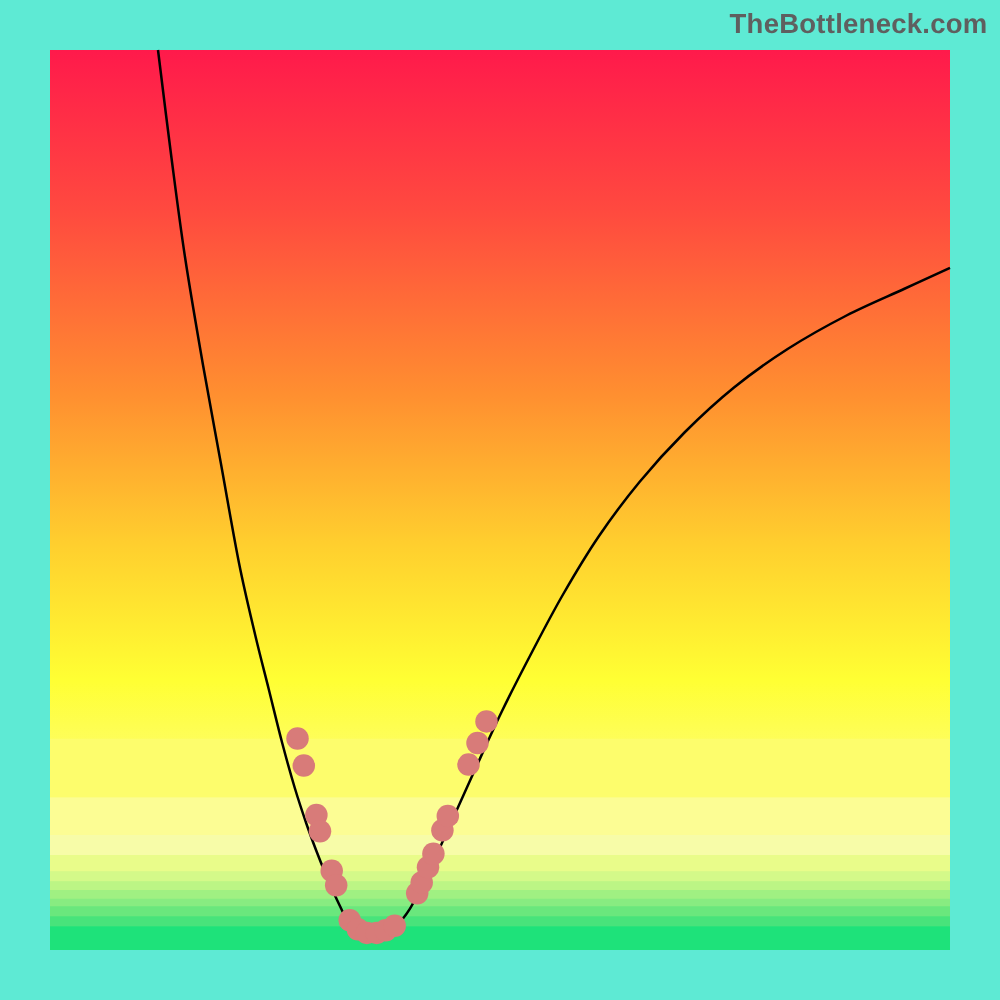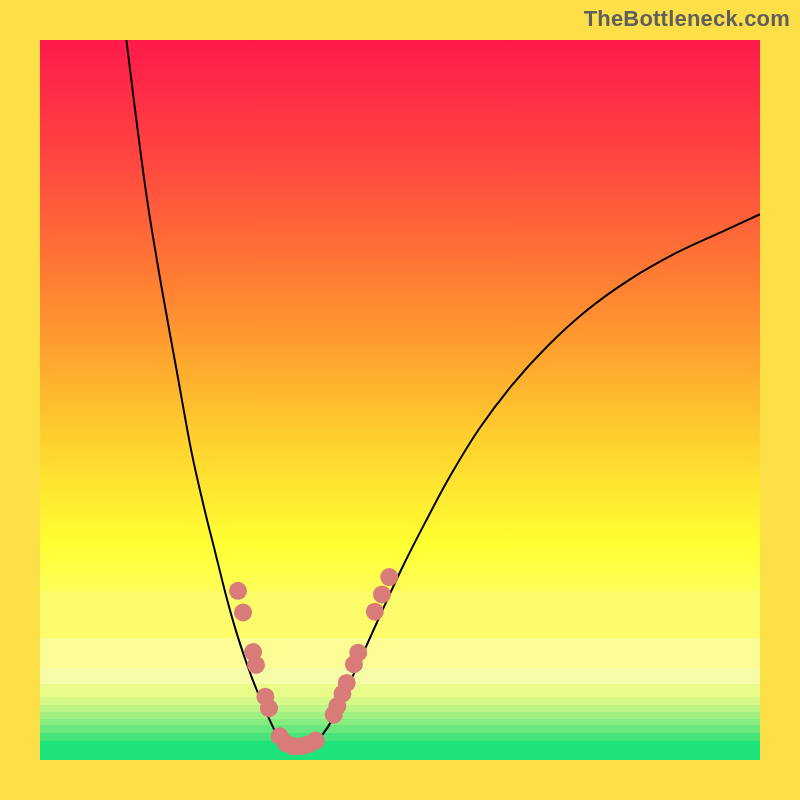--- a/index.html
+++ b/index.html
@@ -7,21 +7,21 @@
     padding: 0;
     width: 800px;
     height: 800px;
     background: #000;
     overflow: hidden;
   }
   .frame {
     position: relative;
     width: 800px;
     height: 800px;
-    background: #fde047;
+    background: #5eead4;
   }
   .plot-area {
     position: absolute;
     left: 40px;
     top: 40px;
     width: 720px;
     height: 720px;
     
   }
   .band {

